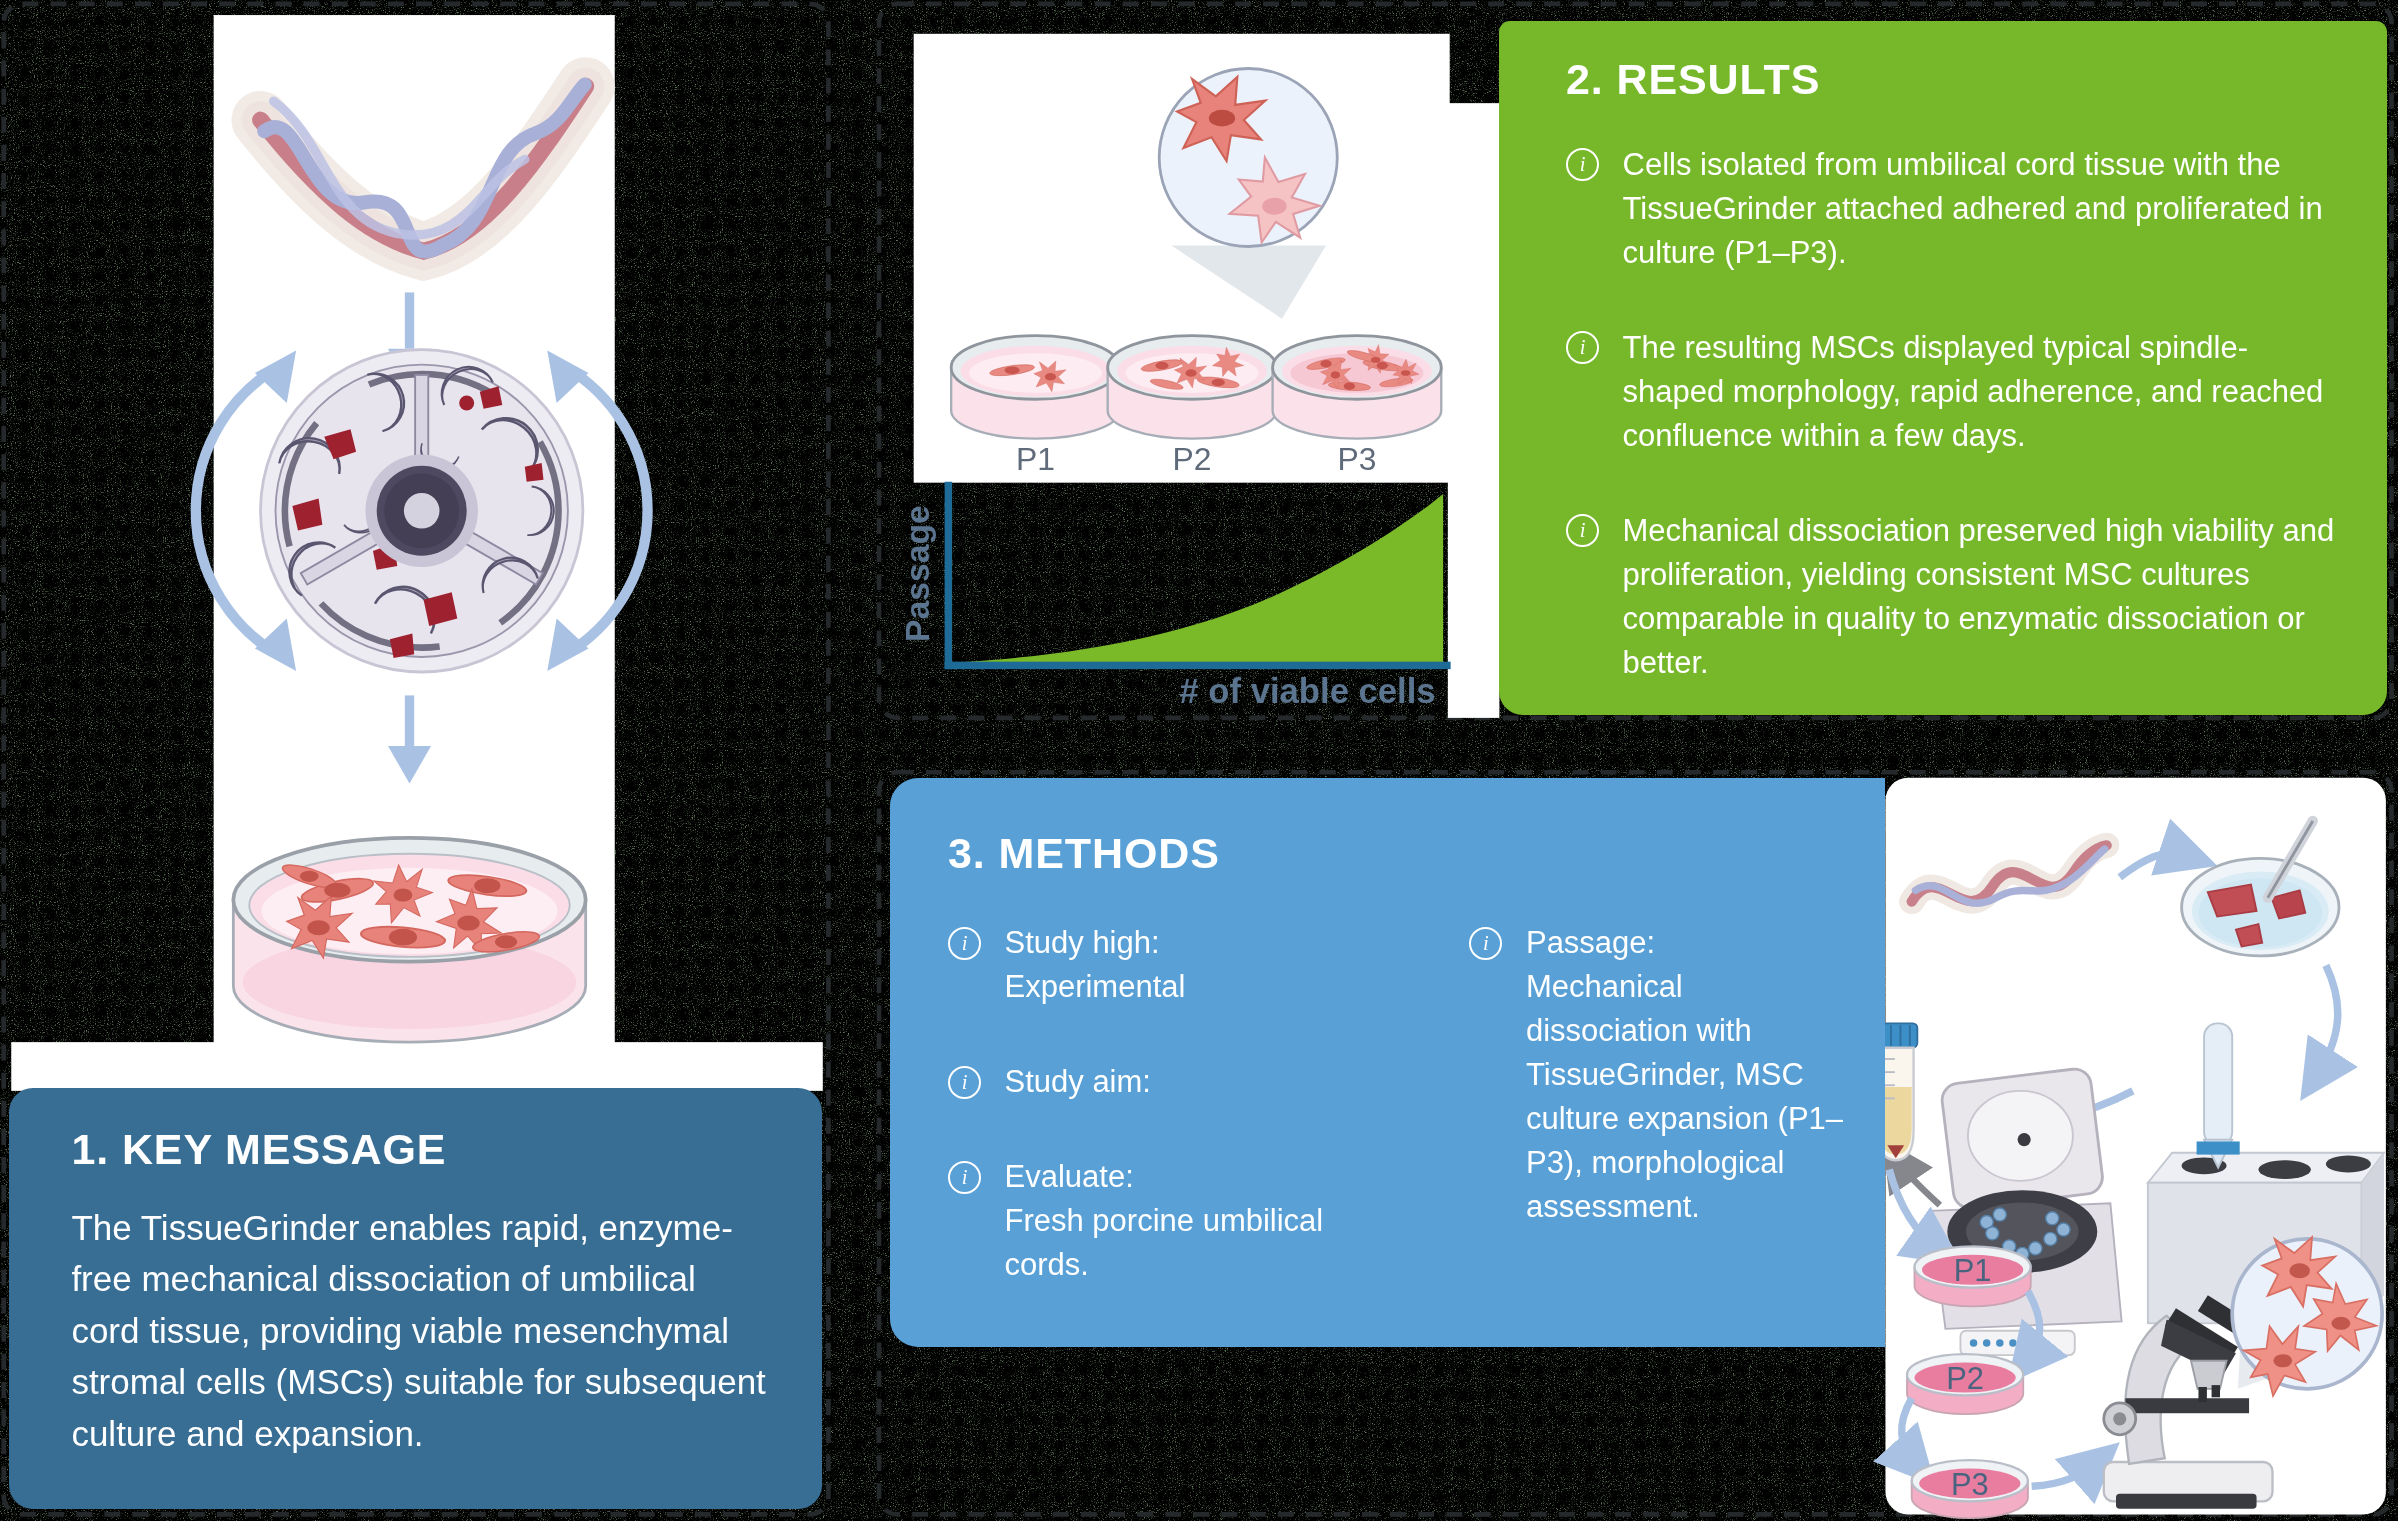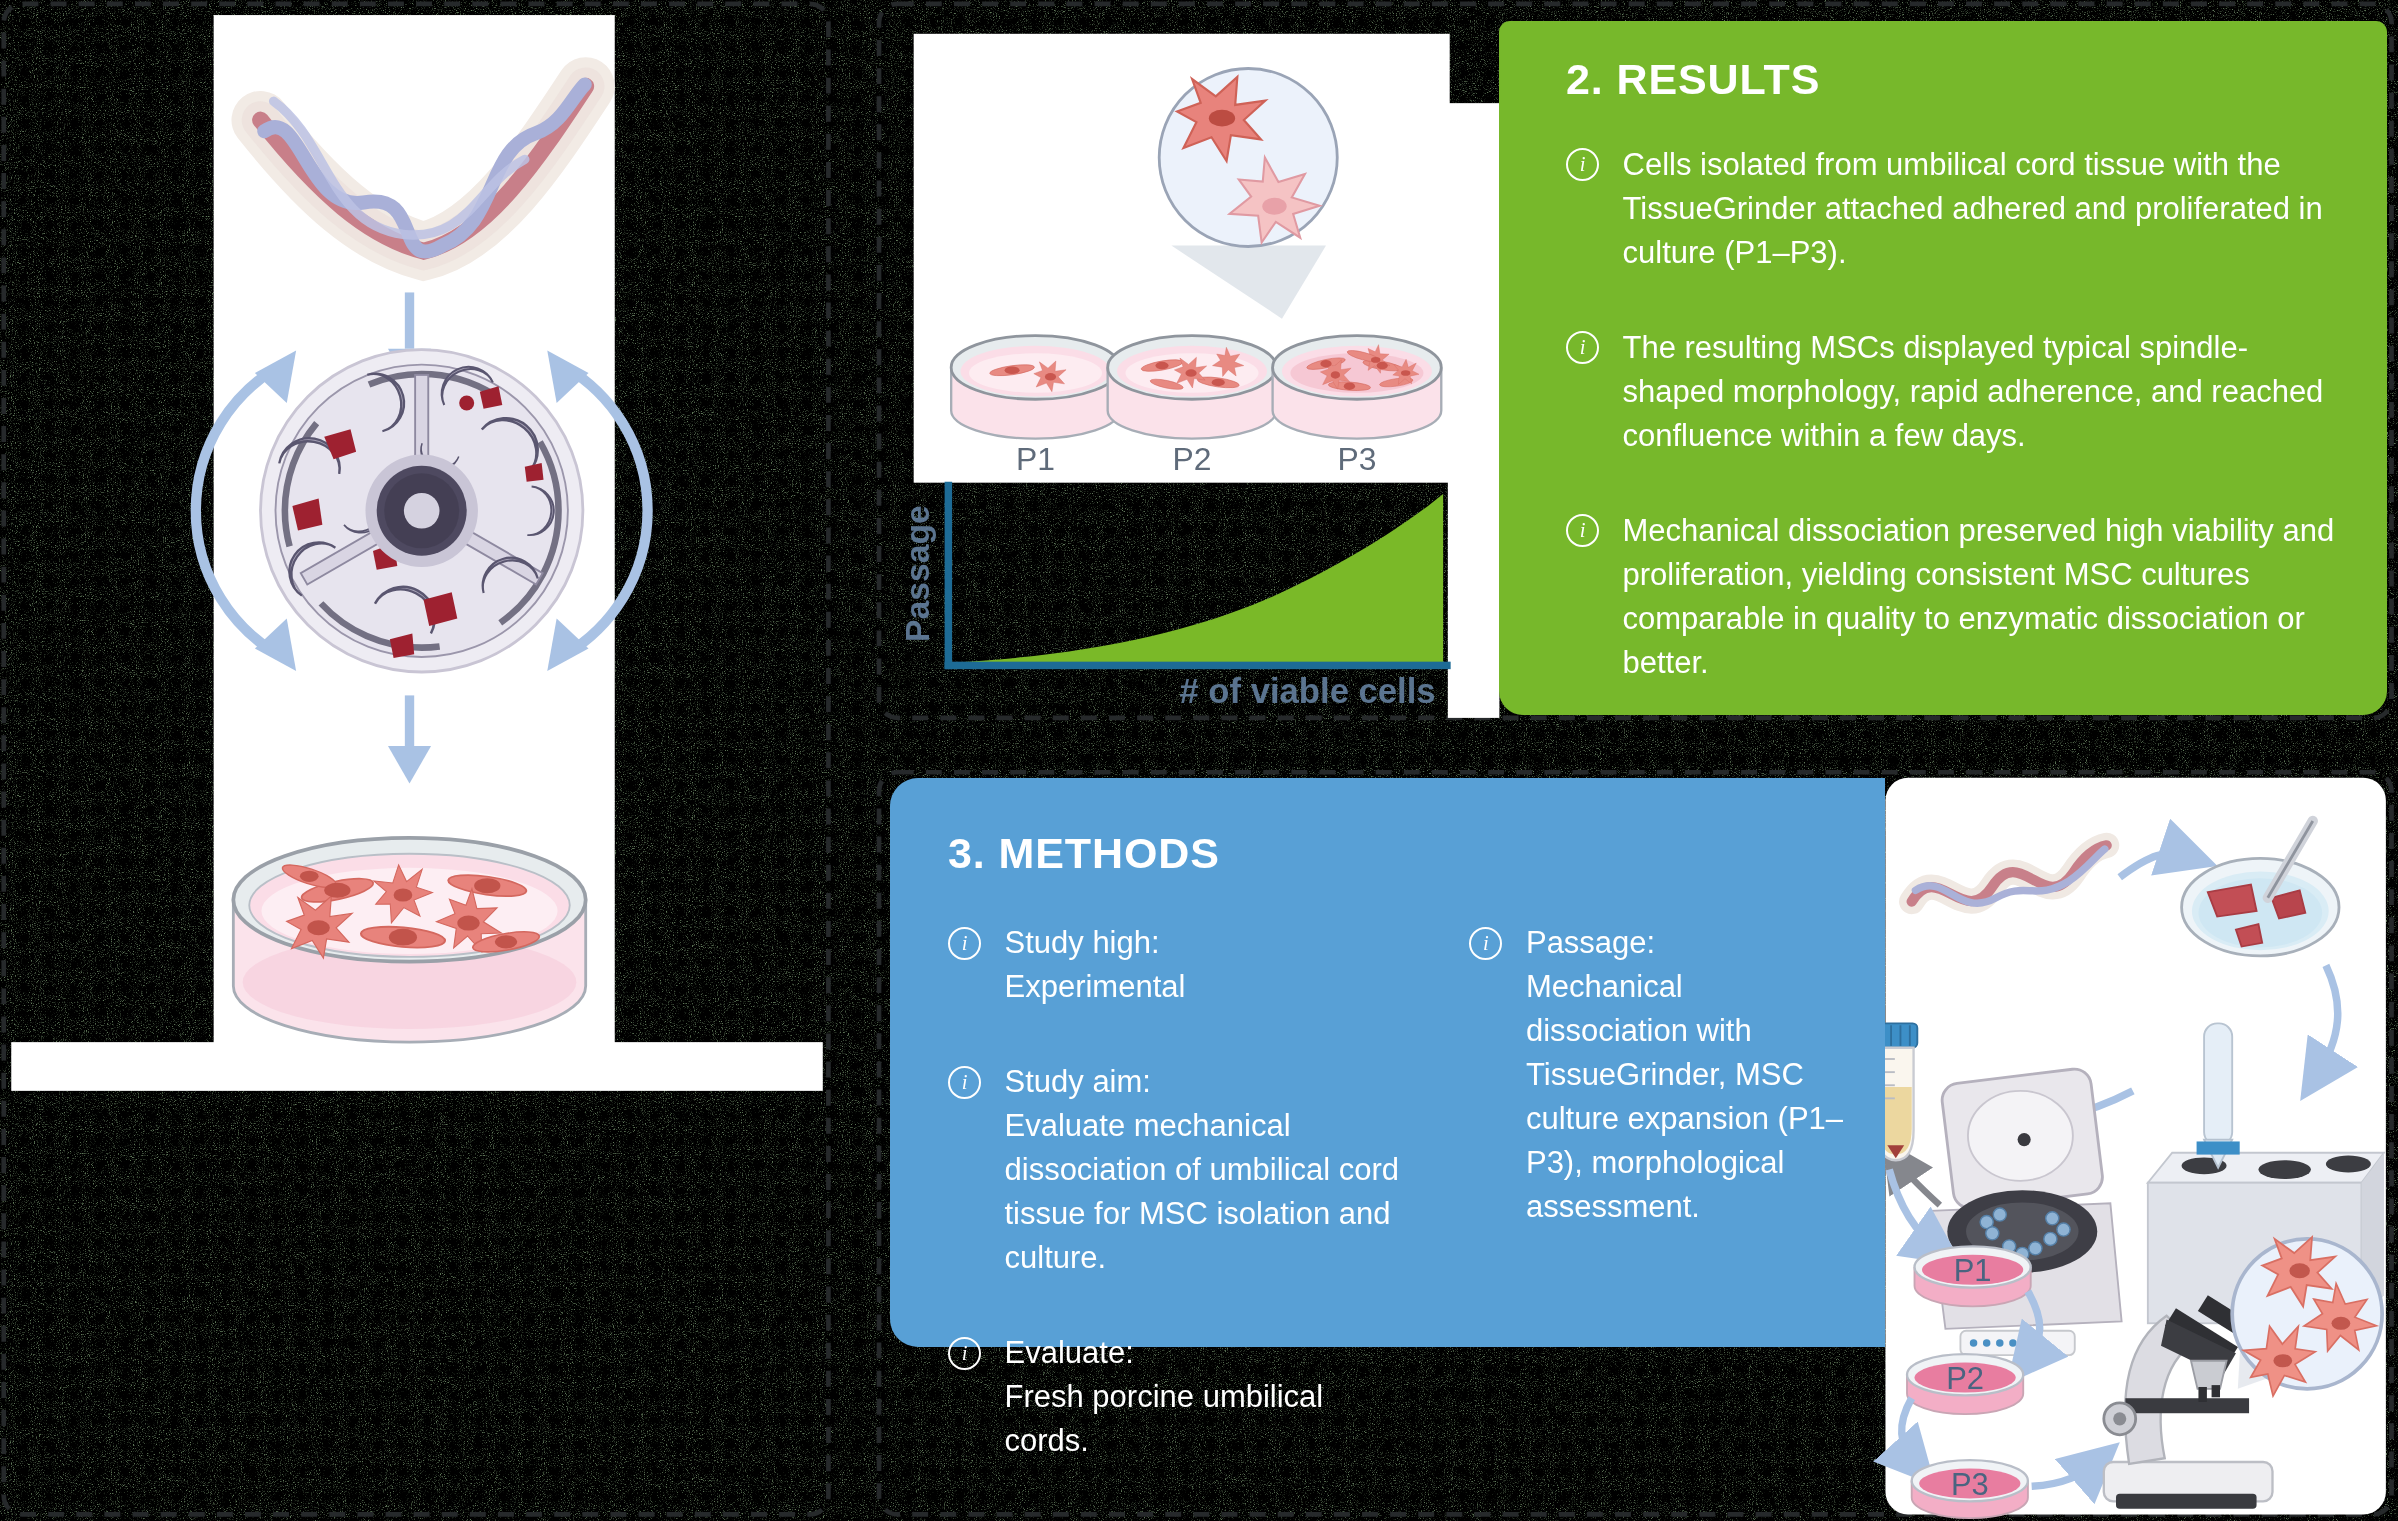--- a/index.html
+++ b/index.html
@@ -366,20 +366,24 @@
       <use href="#starcell" transform="translate(2452,1358) scale(0.95)" fill="#ef9186" stroke="#d96f63" stroke-width="2"></use>
       <ellipse cx="2454" cy="1356" rx="11" ry="8" fill="#c2574d"></ellipse>
       <use href="#starcell" transform="translate(2496,1410) scale(0.88) rotate(30)" fill="#ef9186" stroke="#d96f63" stroke-width="2"></use>
       <ellipse cx="2498" cy="1412" rx="10" ry="7" fill="#c2574d"></ellipse>
       <use href="#starcell" transform="translate(2434,1452) scale(0.9) rotate(-40)" fill="#ef9186" stroke="#d96f63" stroke-width="2"></use>
       <ellipse cx="2436" cy="1452" rx="10" ry="7" fill="#c2574d"></ellipse>
     </g>
   </g>
 </svg>
 
+  <div class="panel" id="key-panel">
+    <h2>1. KEY MESSAGE</h2>
+    <p>The TissueGrinder enables rapid, enzyme-free mechanical dissociation of umbilical cord tissue, providing viable mesenchymal stromal cells (MSCs) suitable for subsequent culture and expansion.</p>
+  </div>
 
   <div class="panel" id="results-panel">
     <h2>2. RESULTS</h2>
     <div class="bullets">
       <div class="bullet">
         <span class="info-icon">i</span>
         <div>Cells isolated from umbilical cord tissue with the TissueGrinder attached adhered and proliferated in culture (P1–P3).</div>
       </div>
       <div class="bullet">
         <span class="info-icon">i</span>
@@ -400,21 +404,20 @@
           <span class="info-icon">i</span>
           <div>
             <span class="b-label">Study high:</span>
             <span class="b-text">Experimental</span>
           </div>
         </div>
         <div class="bullet">
           <span class="info-icon">i</span>
           <div>
             <span class="b-label">Study aim:</span>
-            <span class="b-text">Evaluate mechanical dissociation of umbilical cord tissue for MSC isolation and culture.</span>
           </div>
         </div>
         <div class="bullet">
           <span class="info-icon">i</span>
           <div>
             <span class="b-label">Evaluate:</span>
             <span class="b-text">Fresh porcine umbilical cords.</span>
           </div>
         </div>
       </div>

